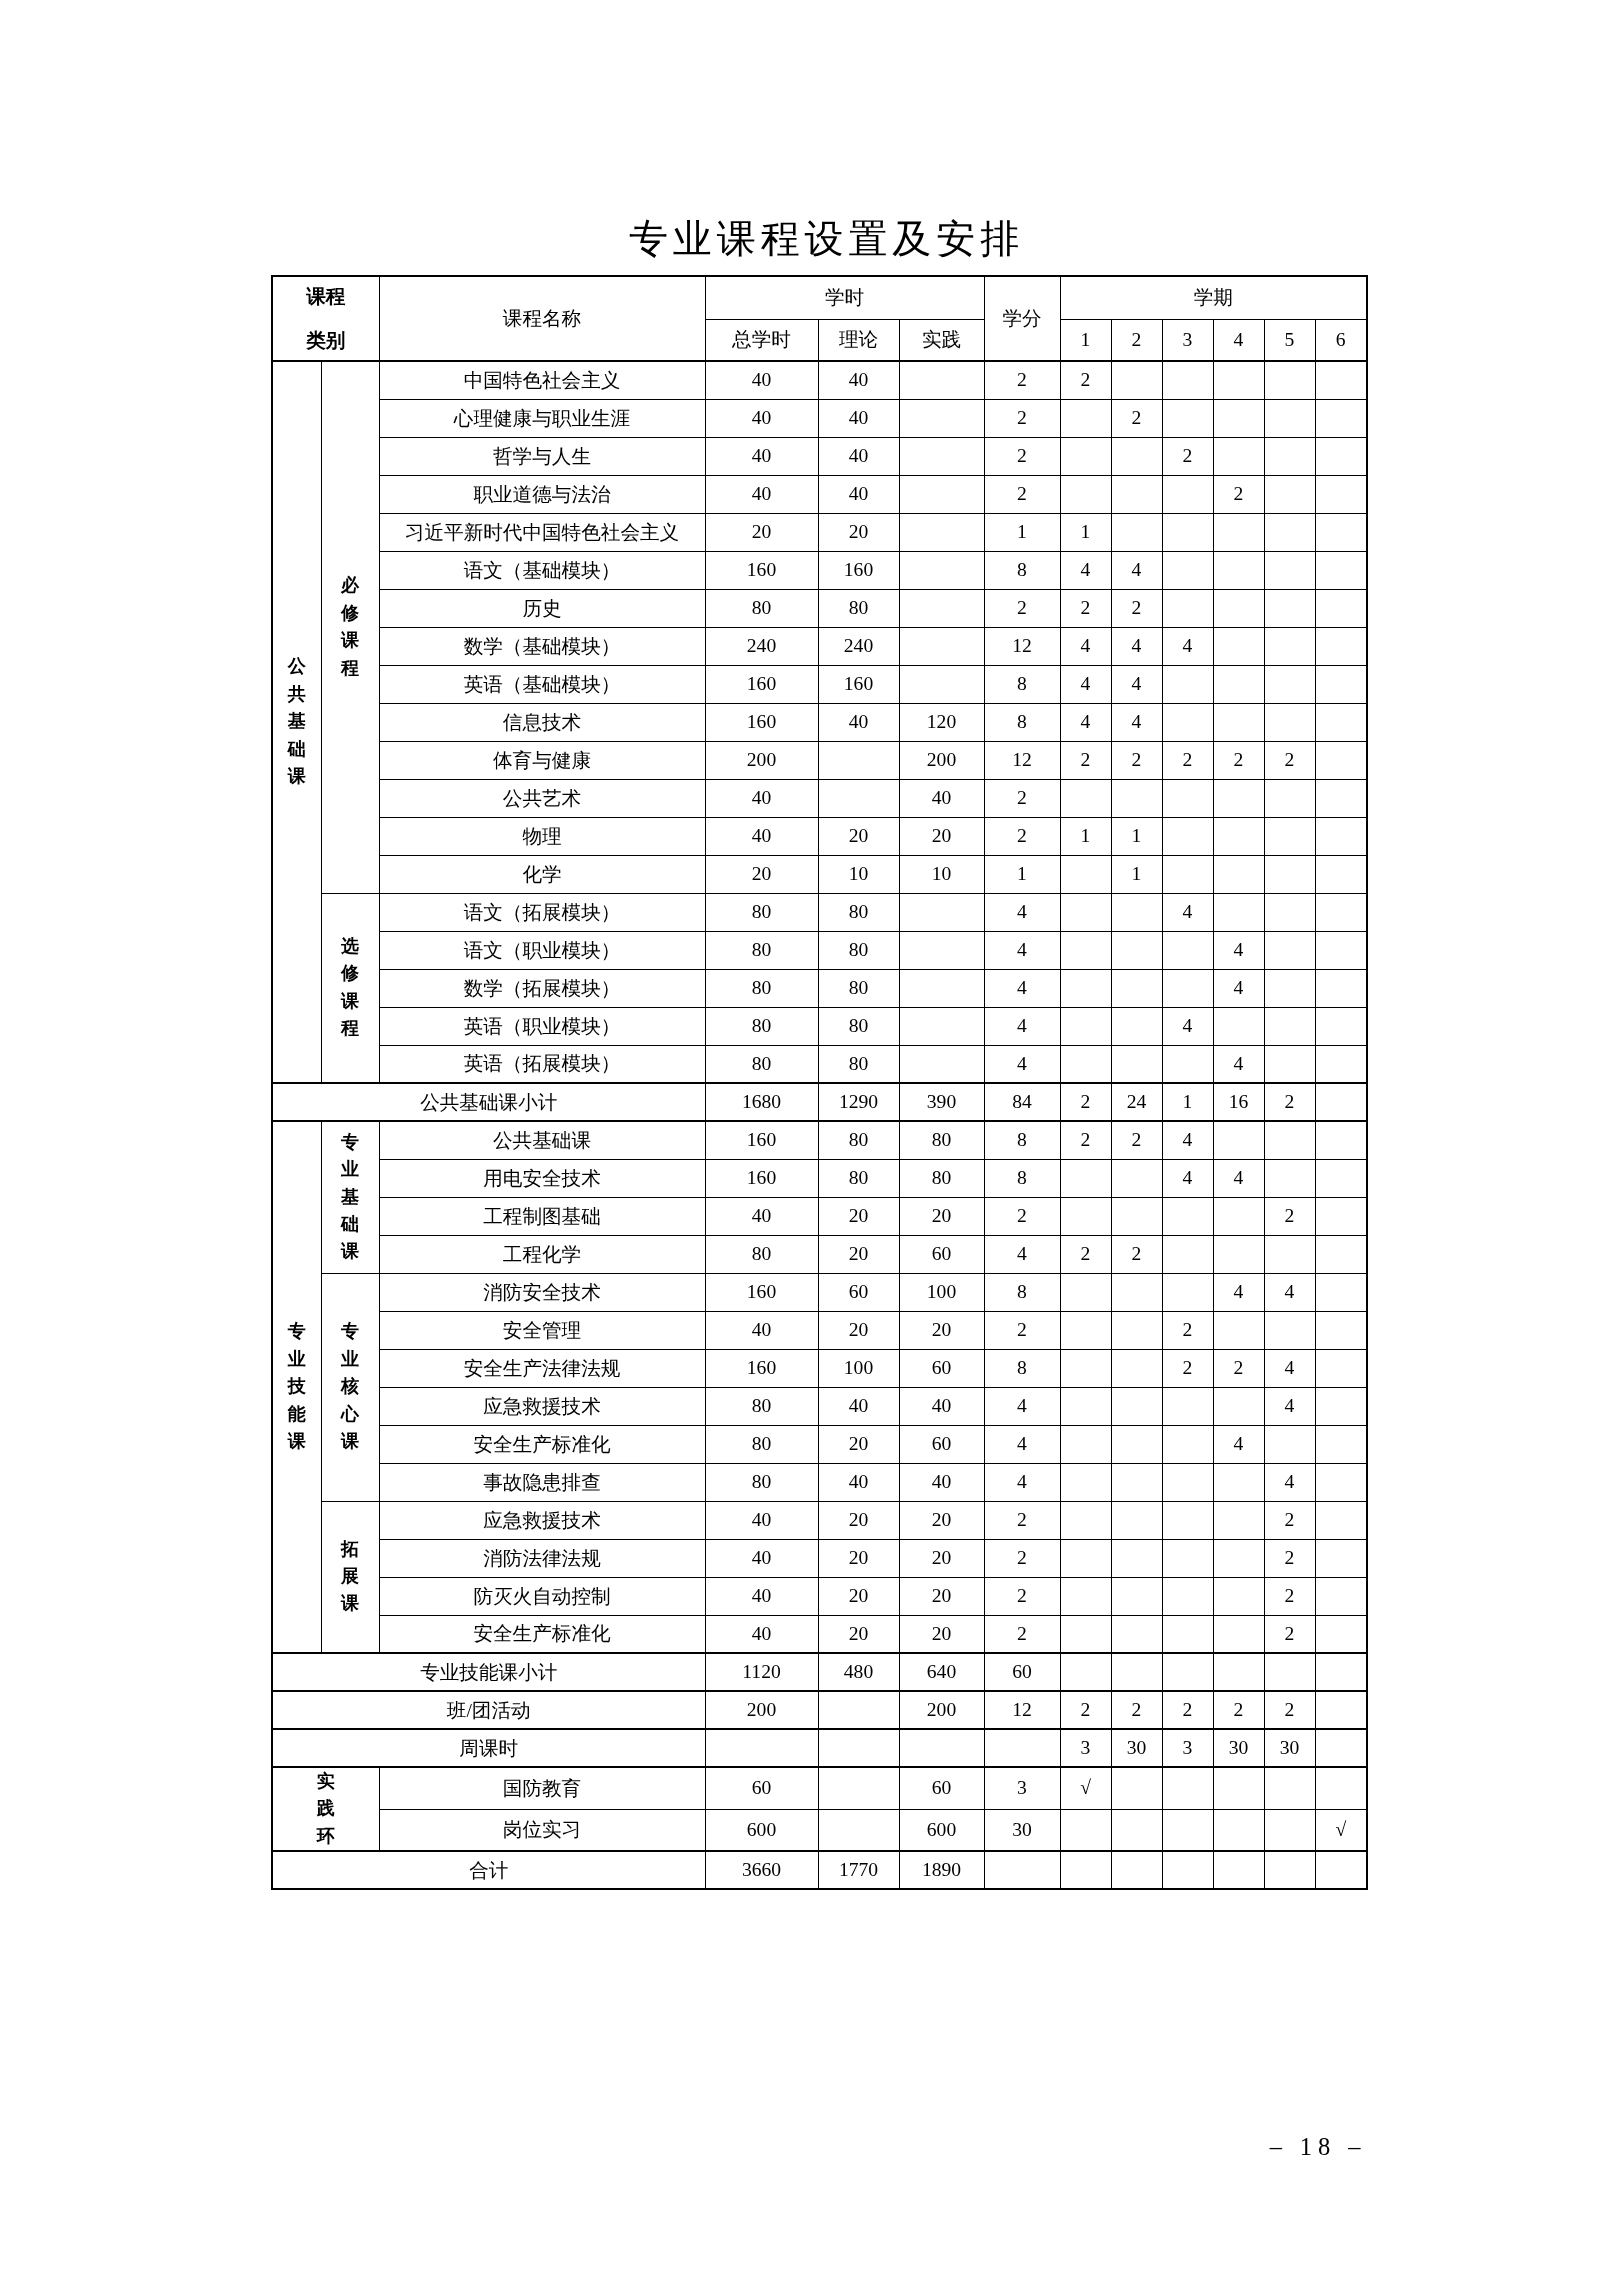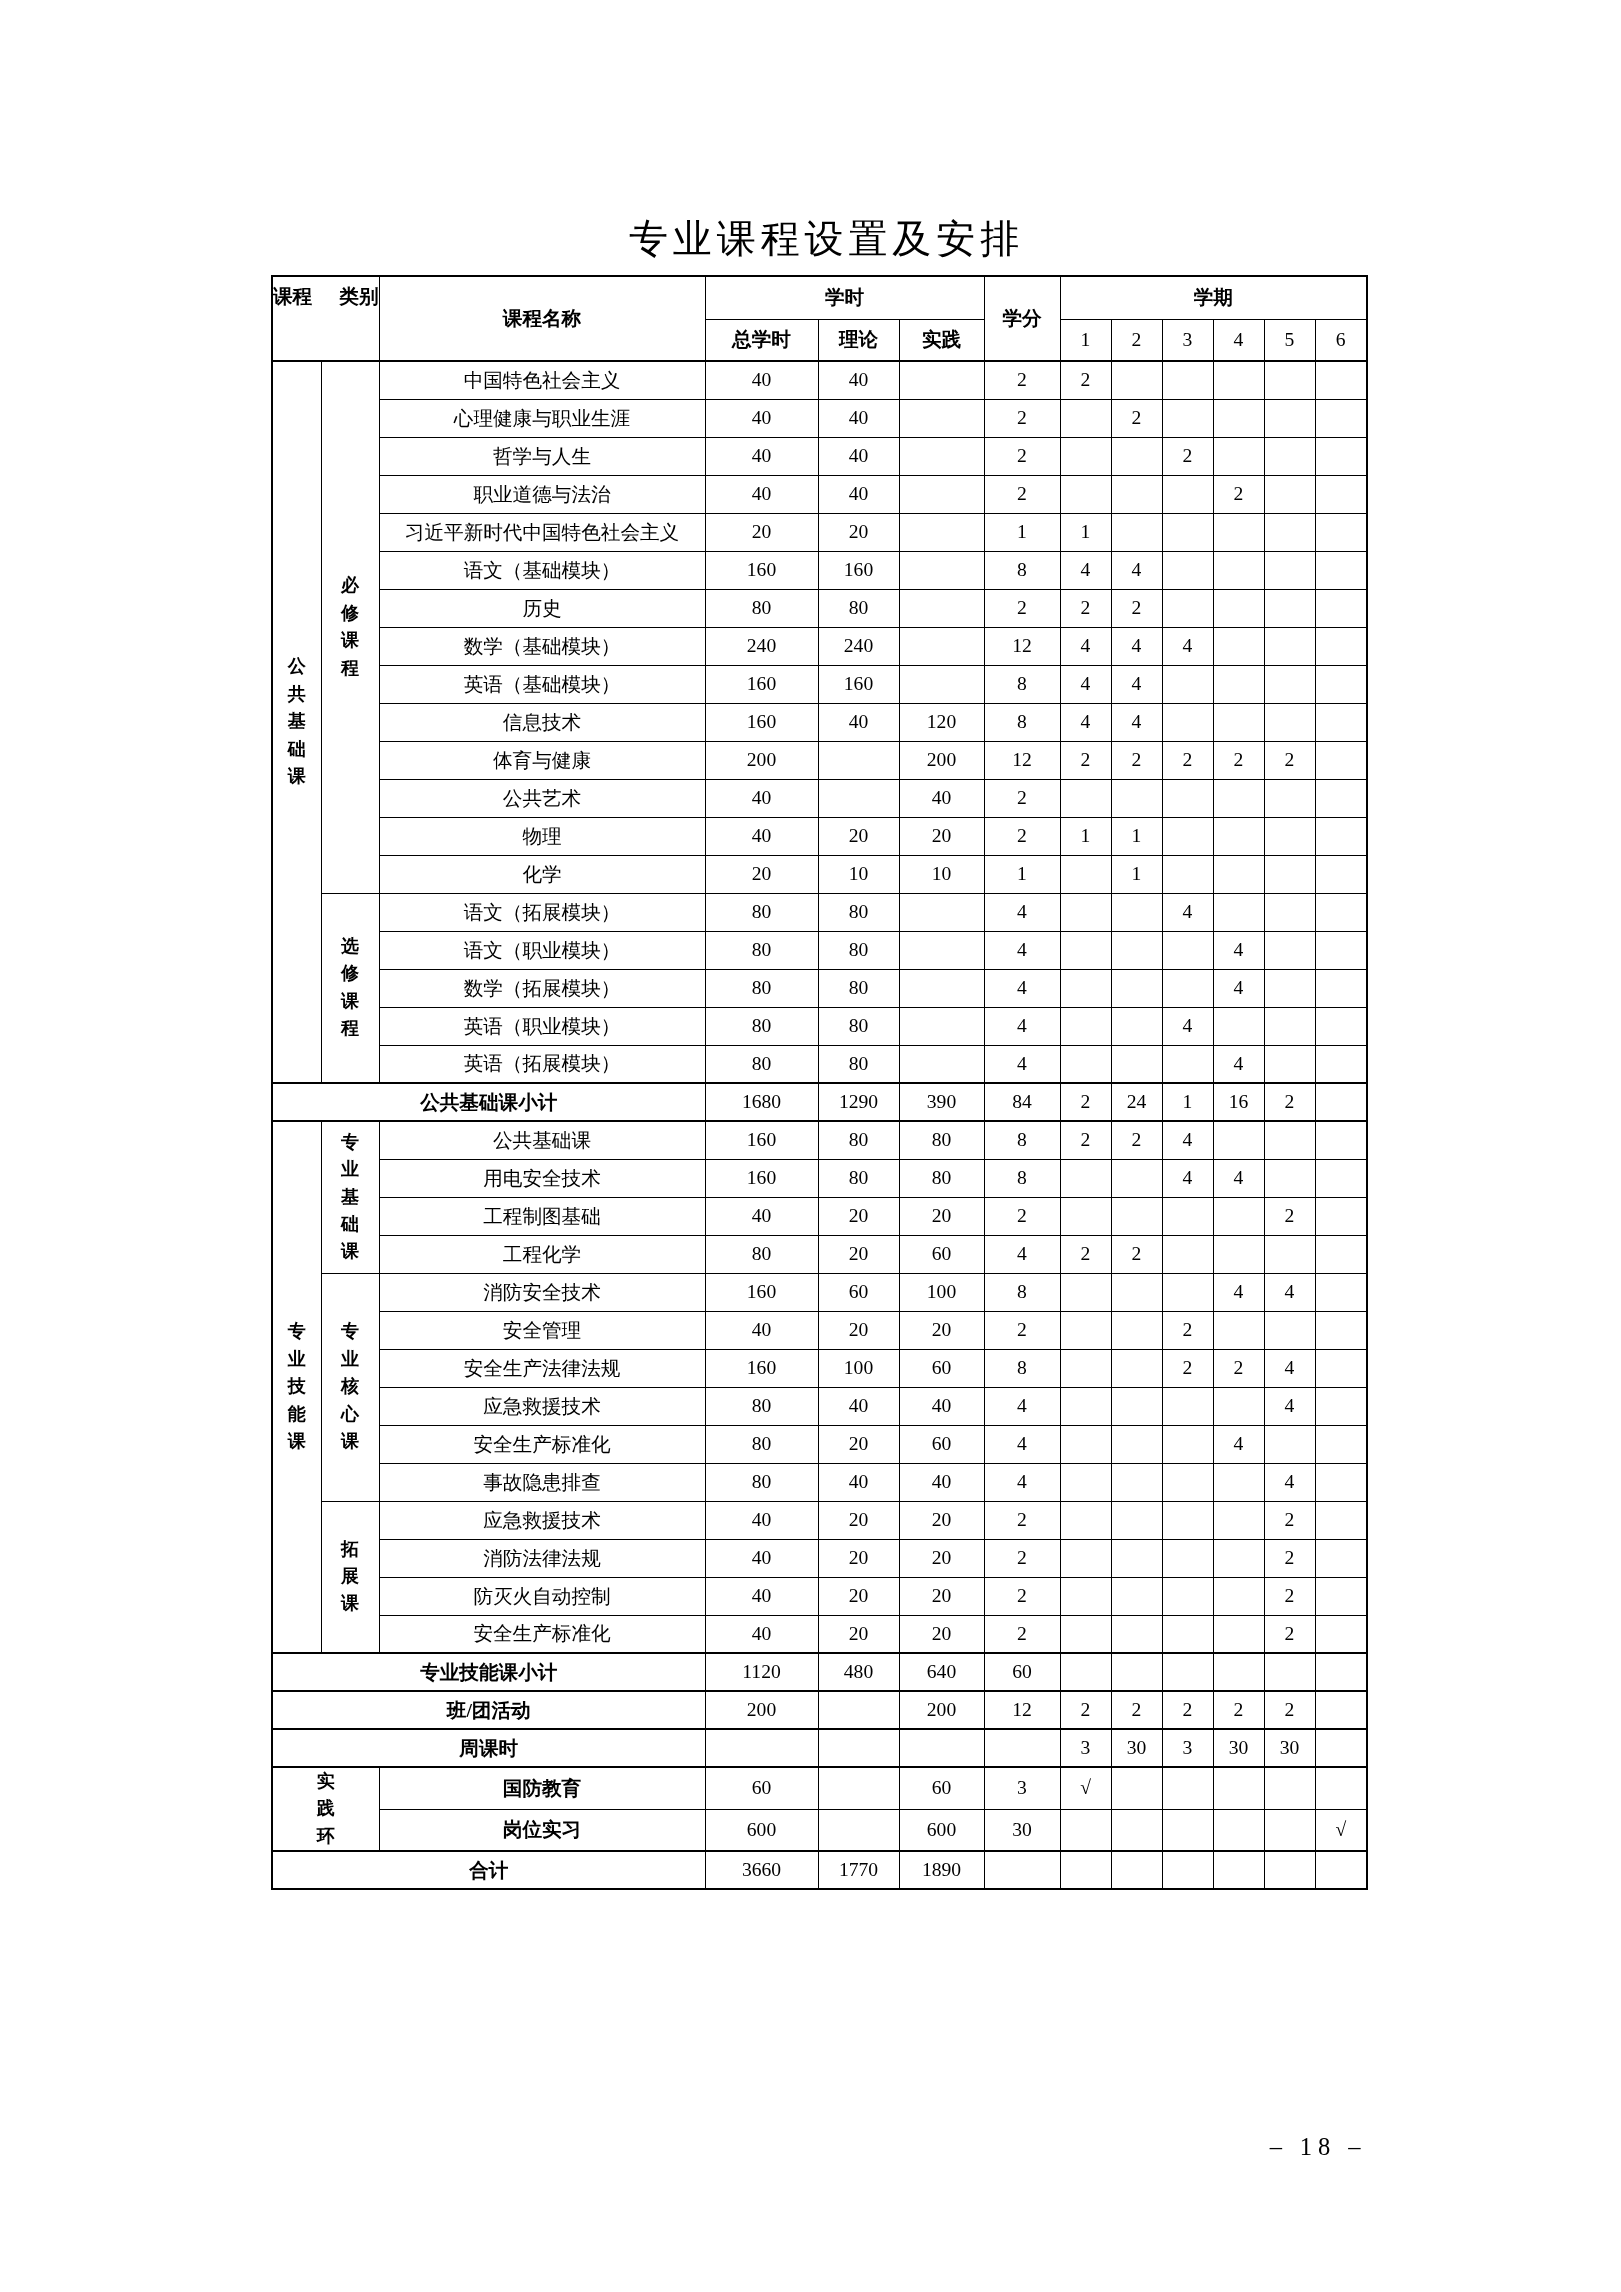--- a/index.html
+++ b/index.html
@@ -8,25 +8,25 @@
   .title{position:absolute;top:212px;left:16px;width:1621px;text-align:center;
          font-size:39px;letter-spacing:4.9px;white-space:nowrap;}
   .pagenum{position:absolute;top:2133px;left:1230px;width:176px;text-align:center;
            font-size:24.5px;letter-spacing:5.9px;}
   table.curr{position:absolute;top:275px;left:271px;border-collapse:collapse;
              table-layout:fixed;width:1096px;border:2px solid #000;}
   td,th{border:1px solid #000;text-align:center;vertical-align:middle;
         font-size:19.6px;font-weight:normal;padding:0;overflow:hidden;}
   thead tr.h1{height:43px;} thead tr.h2{height:42px;}
   tbody tr{height:38px;}
-  .b{font-weight:bold;margin-left:26px;}
+  .b{font-weight:normal;margin-left:26px;}
   tr.sep{border-top:2px solid #000;}
   .vert{display:inline-block;width:21.6px;word-break:break-all;line-height:27.4px;
         font-weight:bold;font-size:18px;}
-  .twoline{display:flex;flex-direction:row;justify-content:space-between;
+  .twoline{display:flex;flex-direction:column;justify-content:space-between;
            height:71px;padding:3.9px 0;font-weight:bold;}
 </style>
 </head>
 <body>
 
 <div class="title">专业课程设置及安排</div>
 
 <table class="curr">
 <colgroup>
 <col style="width:49px">

